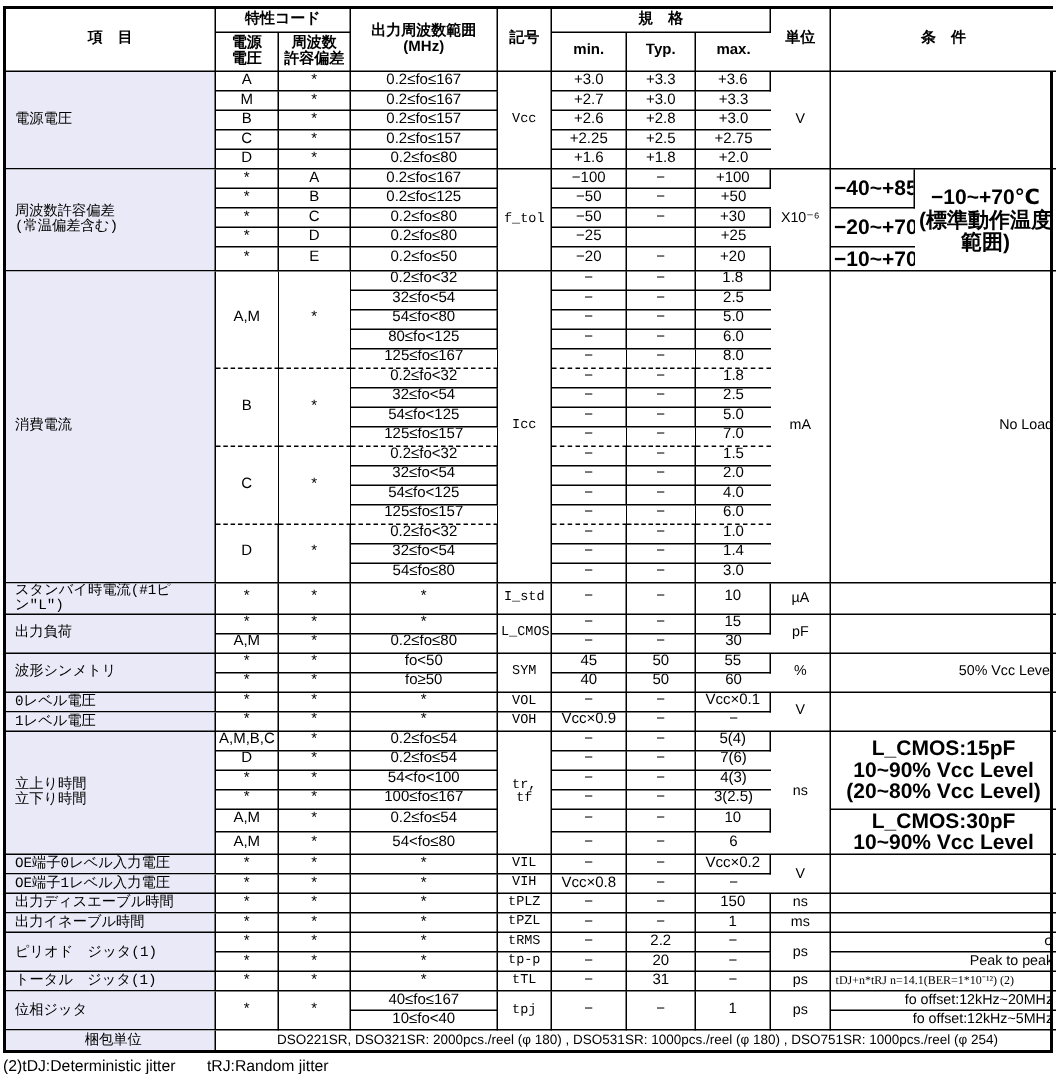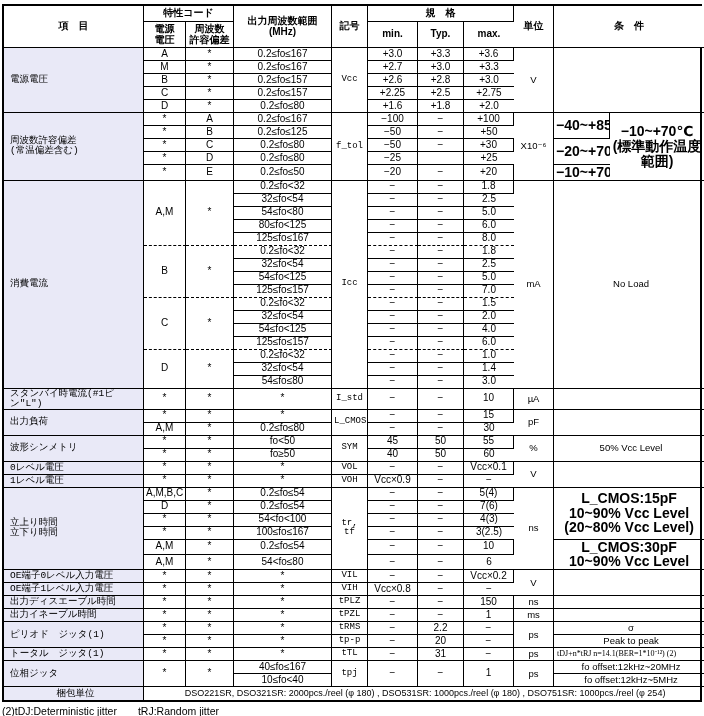--- a/index.html
+++ b/index.html
@@ -14,21 +14,21 @@
     text-align:center; vertical-align:middle; white-space:pre-line; overflow:hidden;
   }
   th:last-child, td:last-child { border-right:none; }
   tr:last-child > td { border-bottom:none;text-align:center; }
   thead th { font-weight:bold; background:#fff; }
   thead tr:first-child th { height:16px; }
   thead tr:last-child th { height:26px; }
   td.item { text-align:left; background:#e9e9f7; padding-left:6px; font-size:9.5px;font-family:Liberation Mono, monospace; }
   td.sym  { font-size:9px;font-family:Liberation Mono, monospace; }
   td.unit { font-size:9.5px; }
-  td.cl { text-align:center; padding-left:6px; font-size:9.5px; }
+  td.cl { text-align:right; padding-left:6px; font-size:9.5px; }
   td.cc { font-size:14px;font-weight:bold; }
   td.cx { text-align:left; padding-left:3px; font-size:8px;font-family:Liberation Serif, serif; }
   td.pack { text-align:left; padding-left:4px; font-size:9px; white-space:nowrap;margin-left:48px; }
   td.dashb { border-bottom-style:dashed; }
   .footnotes { width:700px; margin-top:3px; font-size:10.5px; line-height:1.3; }
   .fn-row { display:flex; justify-content:space-between; }
 </style>
 </head>
 <body>
 

